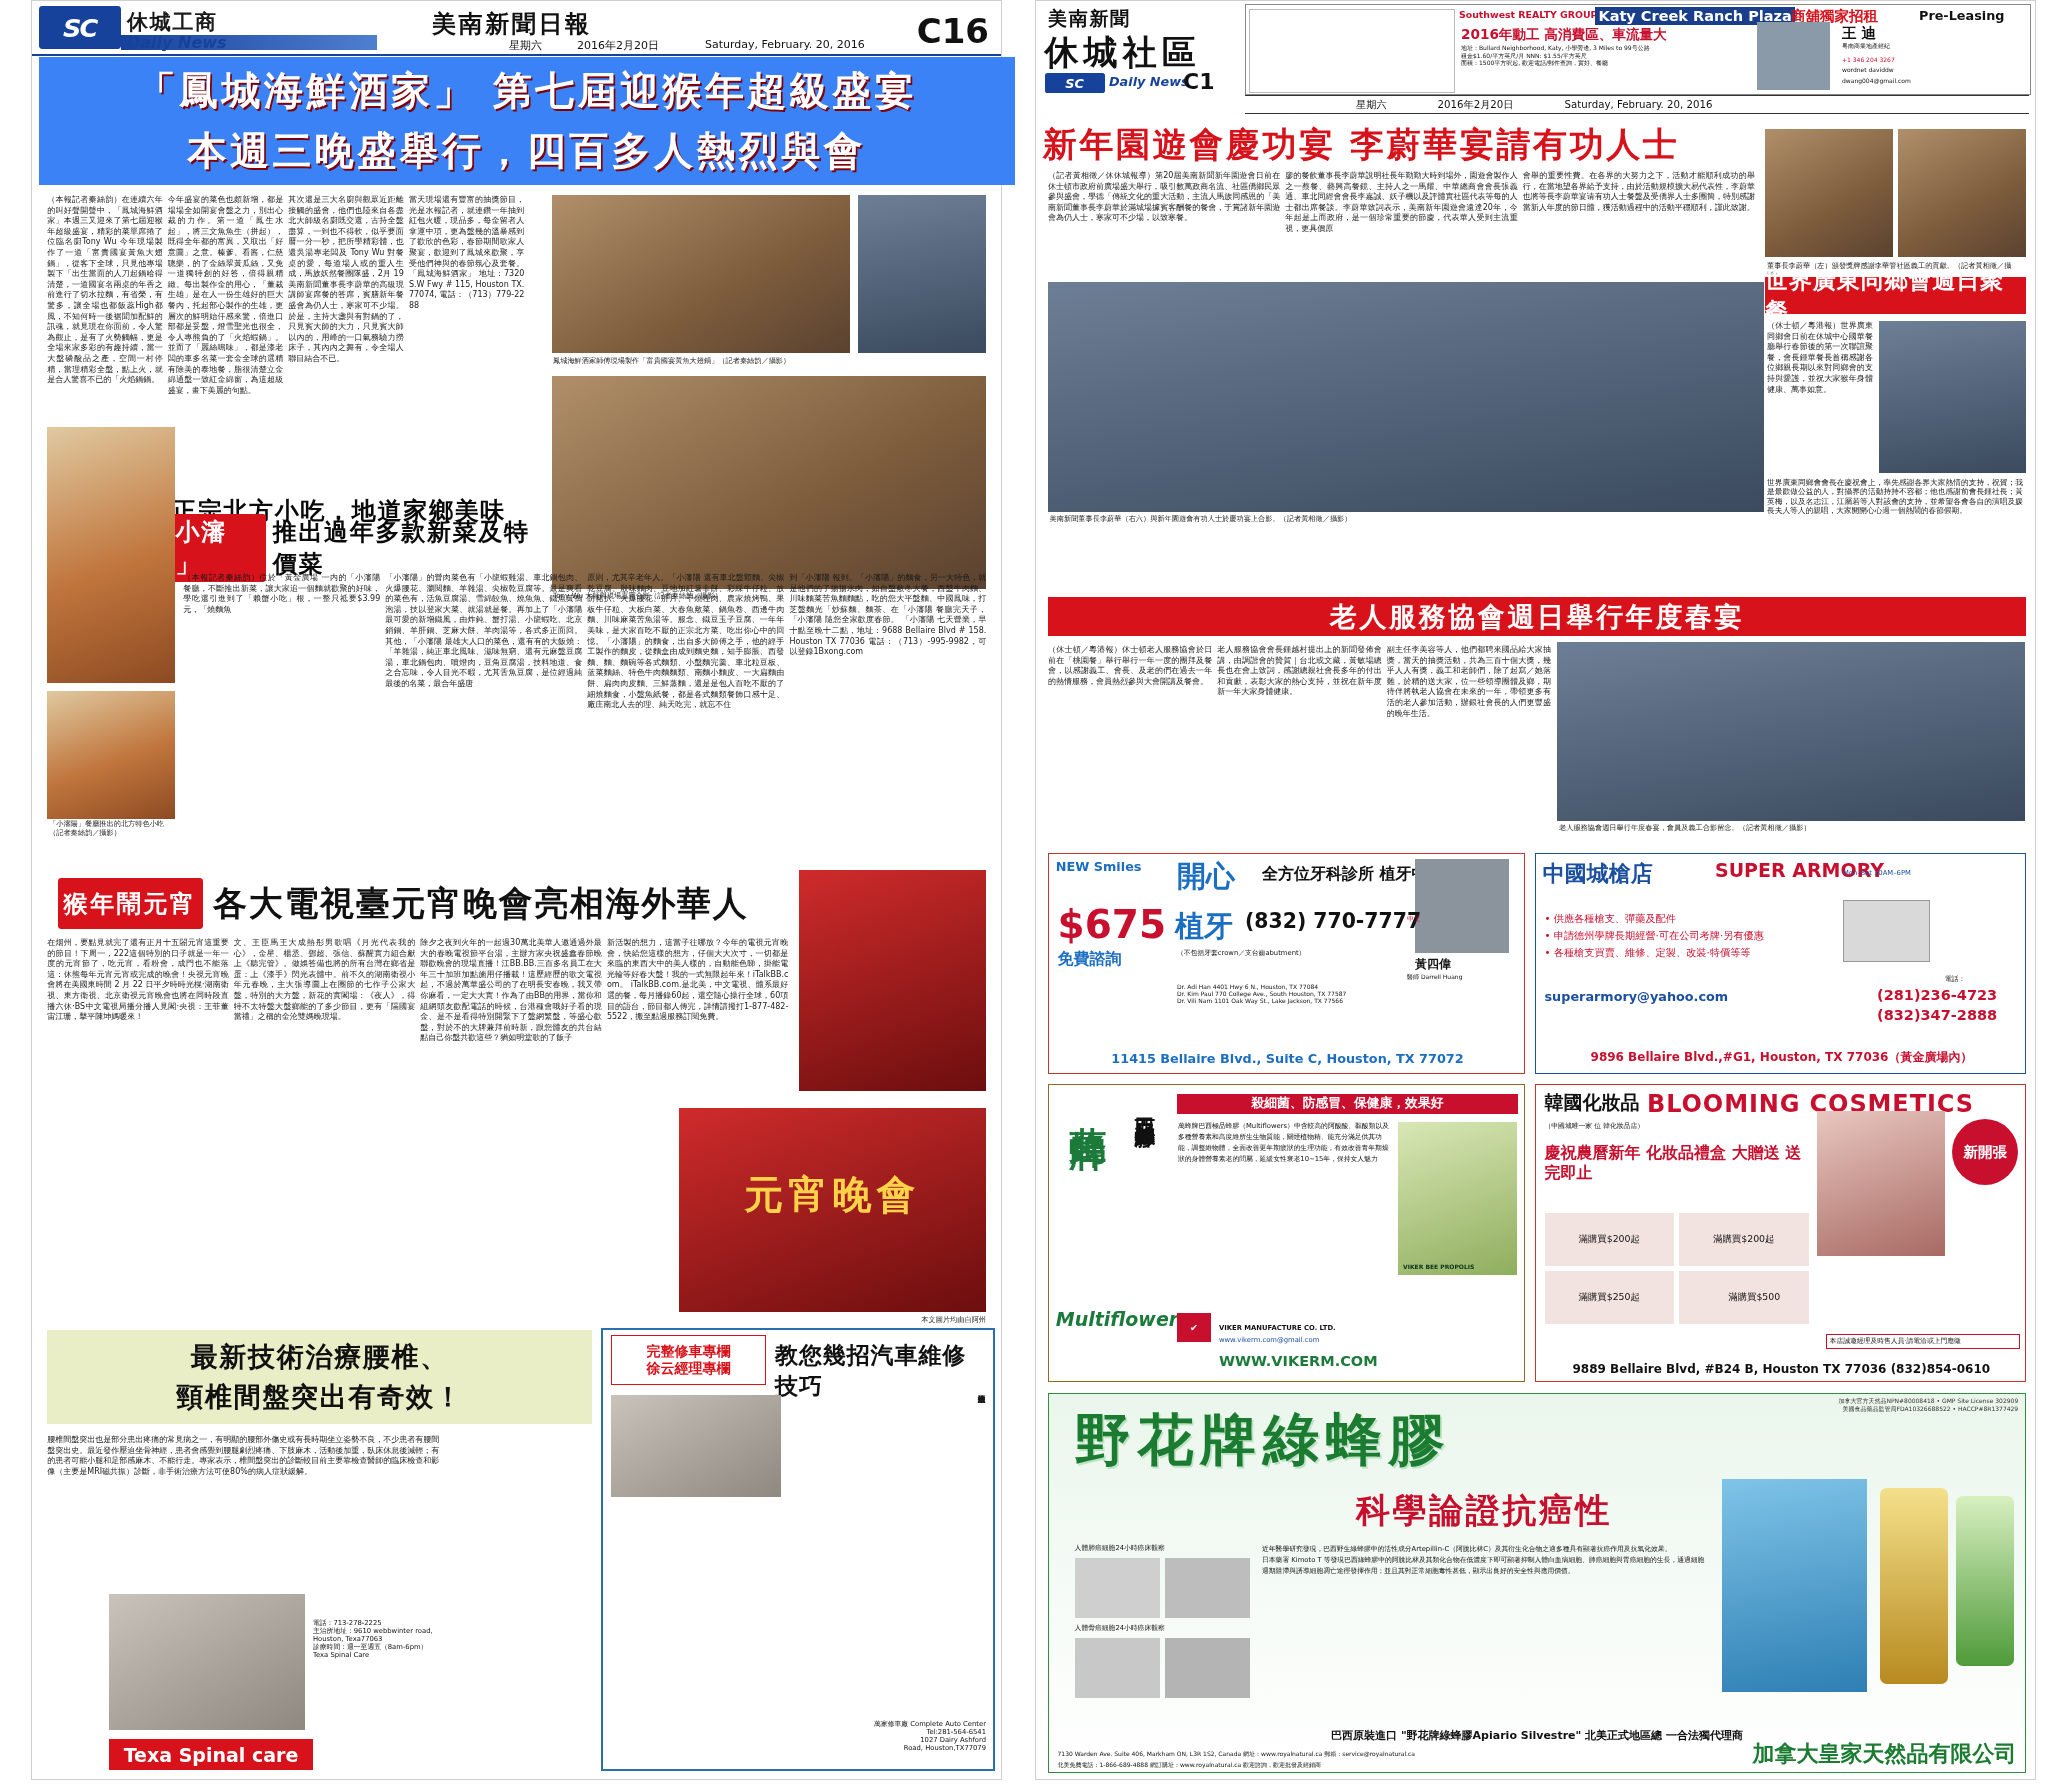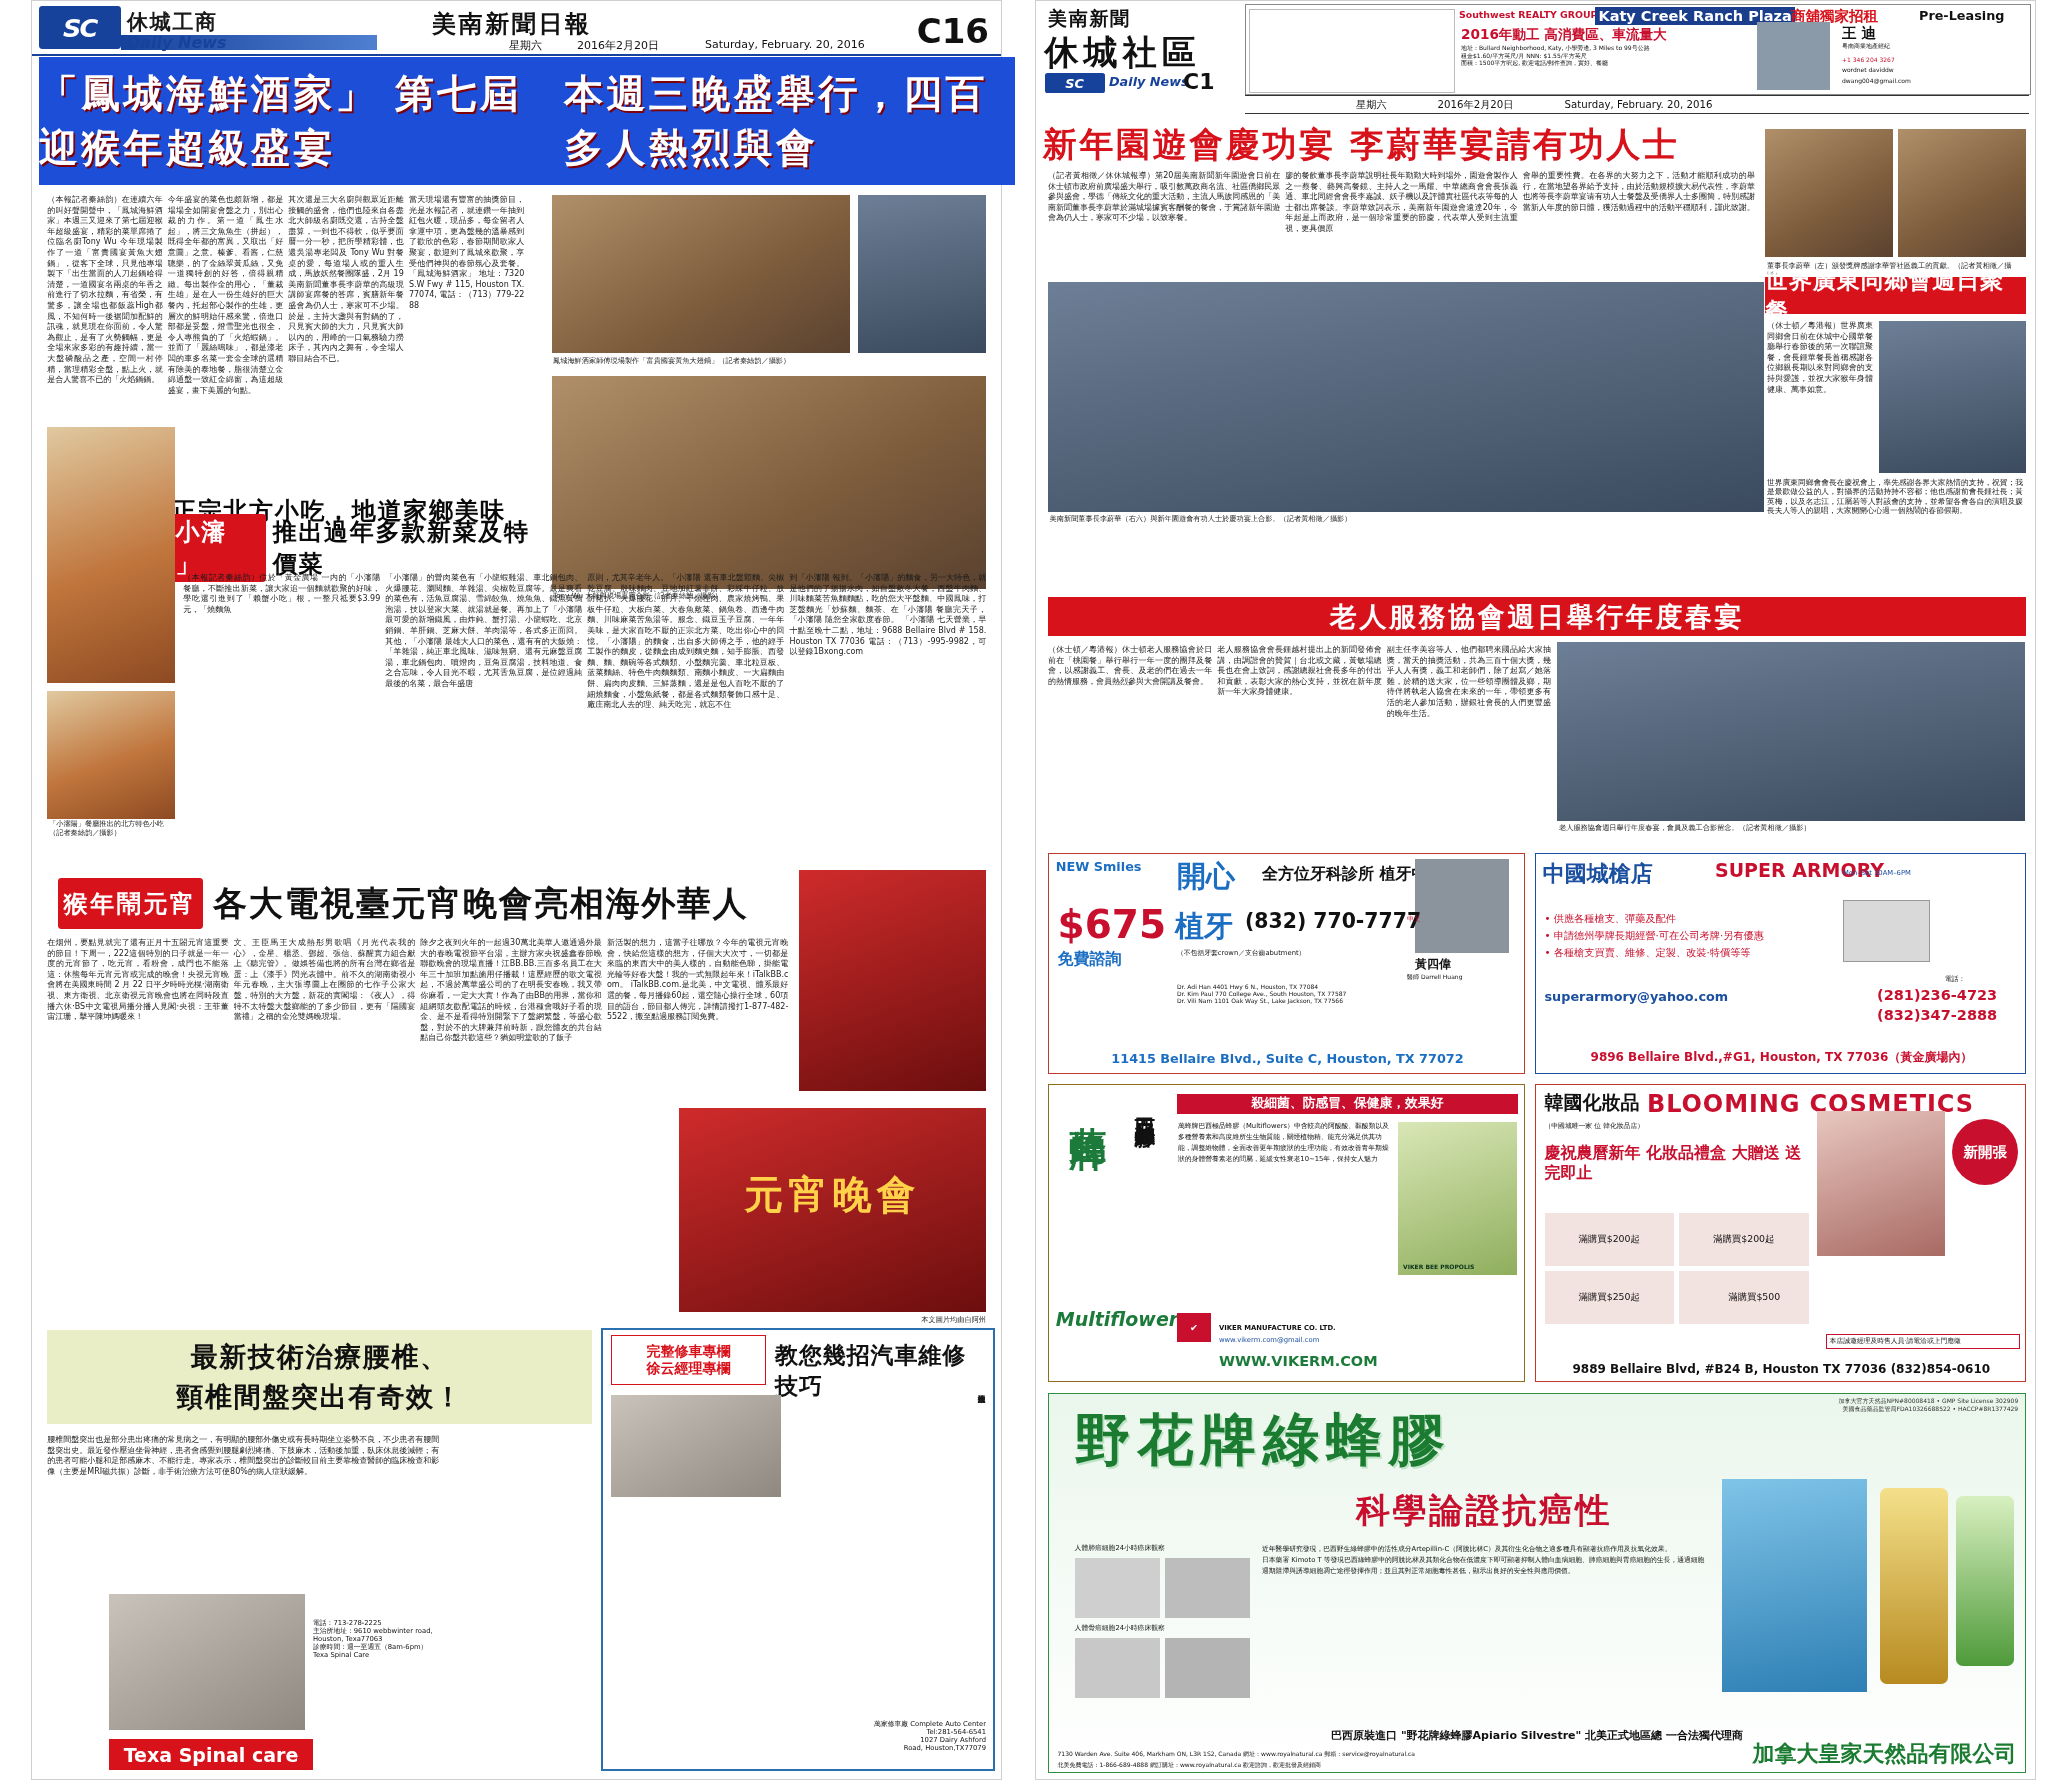--- a/index.html
+++ b/index.html
@@ -23,21 +23,21 @@
   .logo-cn{position:absolute;left:95px;top:6.8px;font-size:21px;font-weight:bold;color:#1a1a1a;letter-spacing:1.7px;}
   .logo-daily{position:absolute;left:95px;top:32px;font-size:16px;font-weight:bold;color:#17429b;font-style:italic;}
   .l-banner{position:absolute;left:89px;top:34px;width:256px;height:15.3px;background:linear-gradient(90deg,#17429b,#4f7fd0);}
   .l-title-cn{position:absolute;left:400px;top:6.8px;font-size:24px;font-weight:bold;letter-spacing:2.6px;}
   .l-date-cn{position:absolute;left:477px;top:37px;font-size:11px;}
   .l-date-num{position:absolute;left:545px;top:37px;font-size:11px;}
   .l-date-en{position:absolute;left:673px;top:37px;font-size:11px;}
   .l-pageno{position:absolute;right:12px;top:10.2px;font-size:34px;font-weight:bold;}
 
   
-  .l-headline{position:absolute;left:6.8px;top:56px;width:976px;height:128px;background:#1d4ed8;color:#fff;display:flex;justify-content:center;align-items:center;gap:6.8px;}
+  .l-headline{position:absolute;left:6.8px;top:56px;width:976px;height:128px;background:#3b82f6;color:#fff;display:flex;flex-direction:column;justify-content:center;align-items:center;gap:6.8px;}
   .l-headline div{font-size:39px;font-weight:bold;letter-spacing:3.4px;text-shadow:1.7px 1.7px 0 #7d0009;}
 
   
   .ph{position:absolute;background:#9aa4b0;overflow:hidden;}
   .ph.warm{background:linear-gradient(150deg,#b08f6a,#7d5c3c 60%,#5a4230);}
   .ph.food{background:linear-gradient(160deg,#e0c9a0,#c0753c 55%,#8d4a22);}
   .ph.grp{background:linear-gradient(170deg,#6d7f96,#3b4a5e);}
   .ph.red{background:linear-gradient(140deg,#a02b22,#5e120d);}
   .ph.med{background:linear-gradient(150deg,#c9c3bb,#8e8881);}
   .ph.stage{background:linear-gradient(160deg,#cf2b2b,#6c0e0e);}

